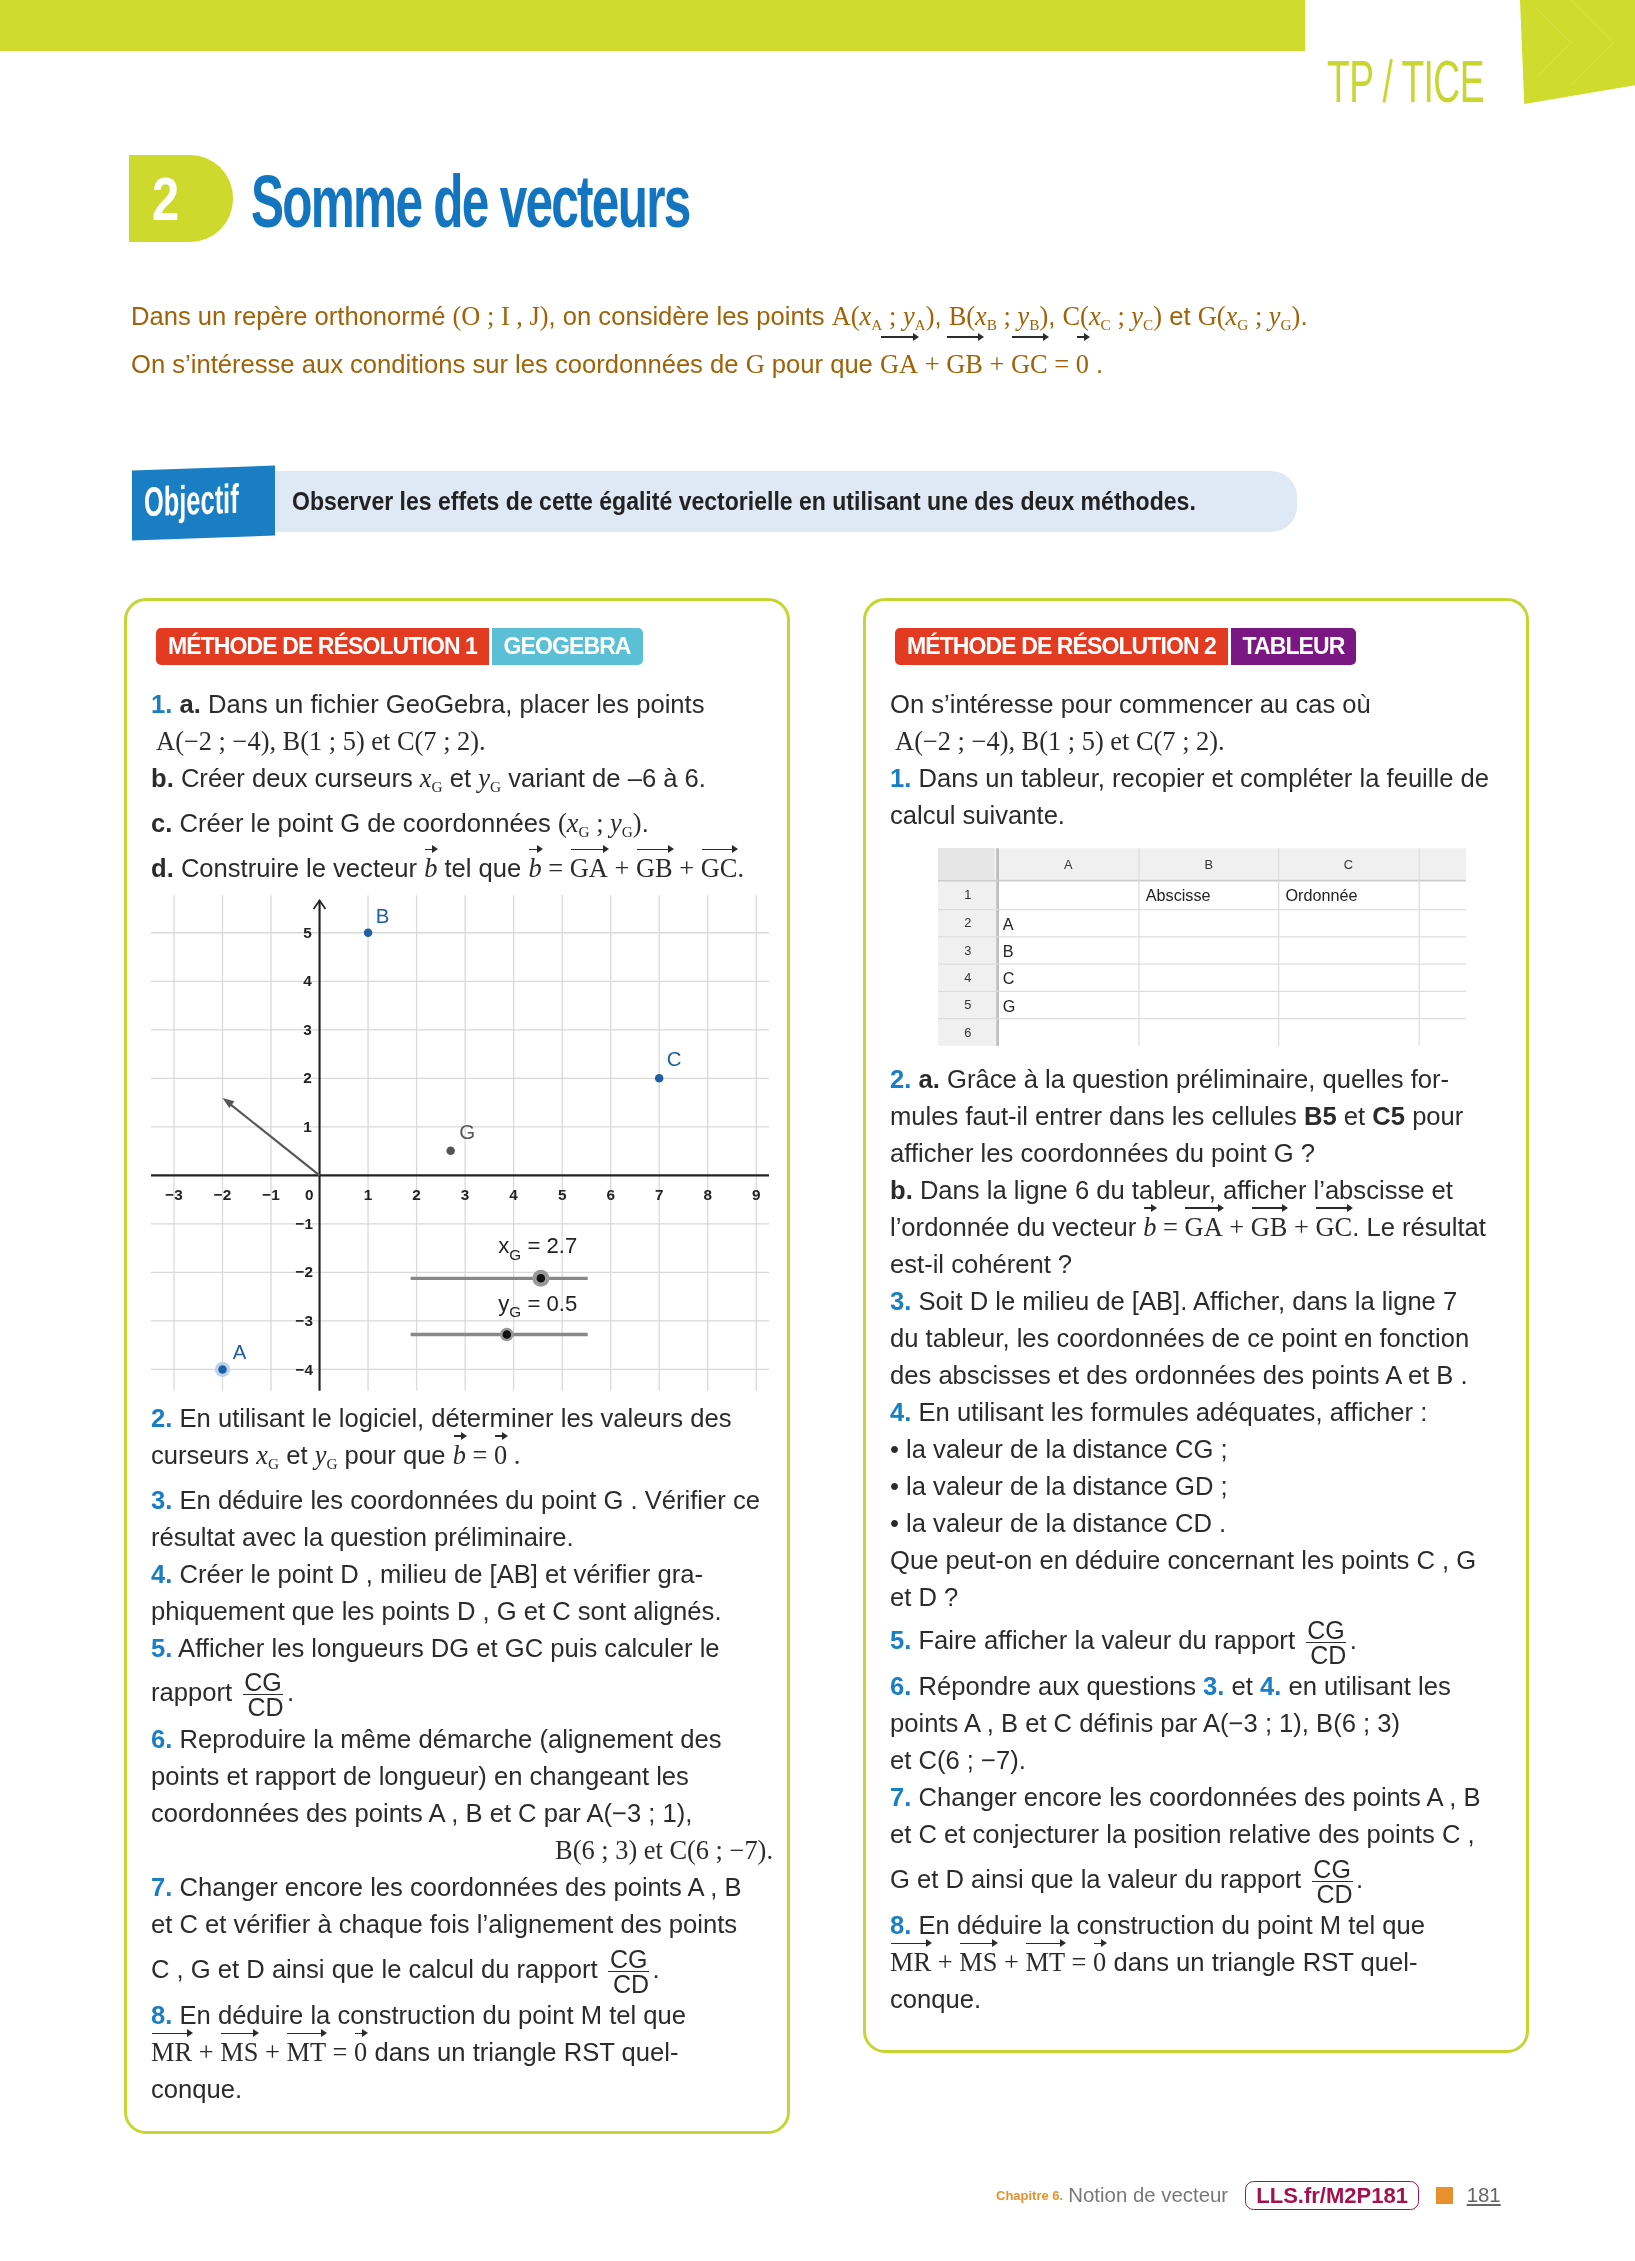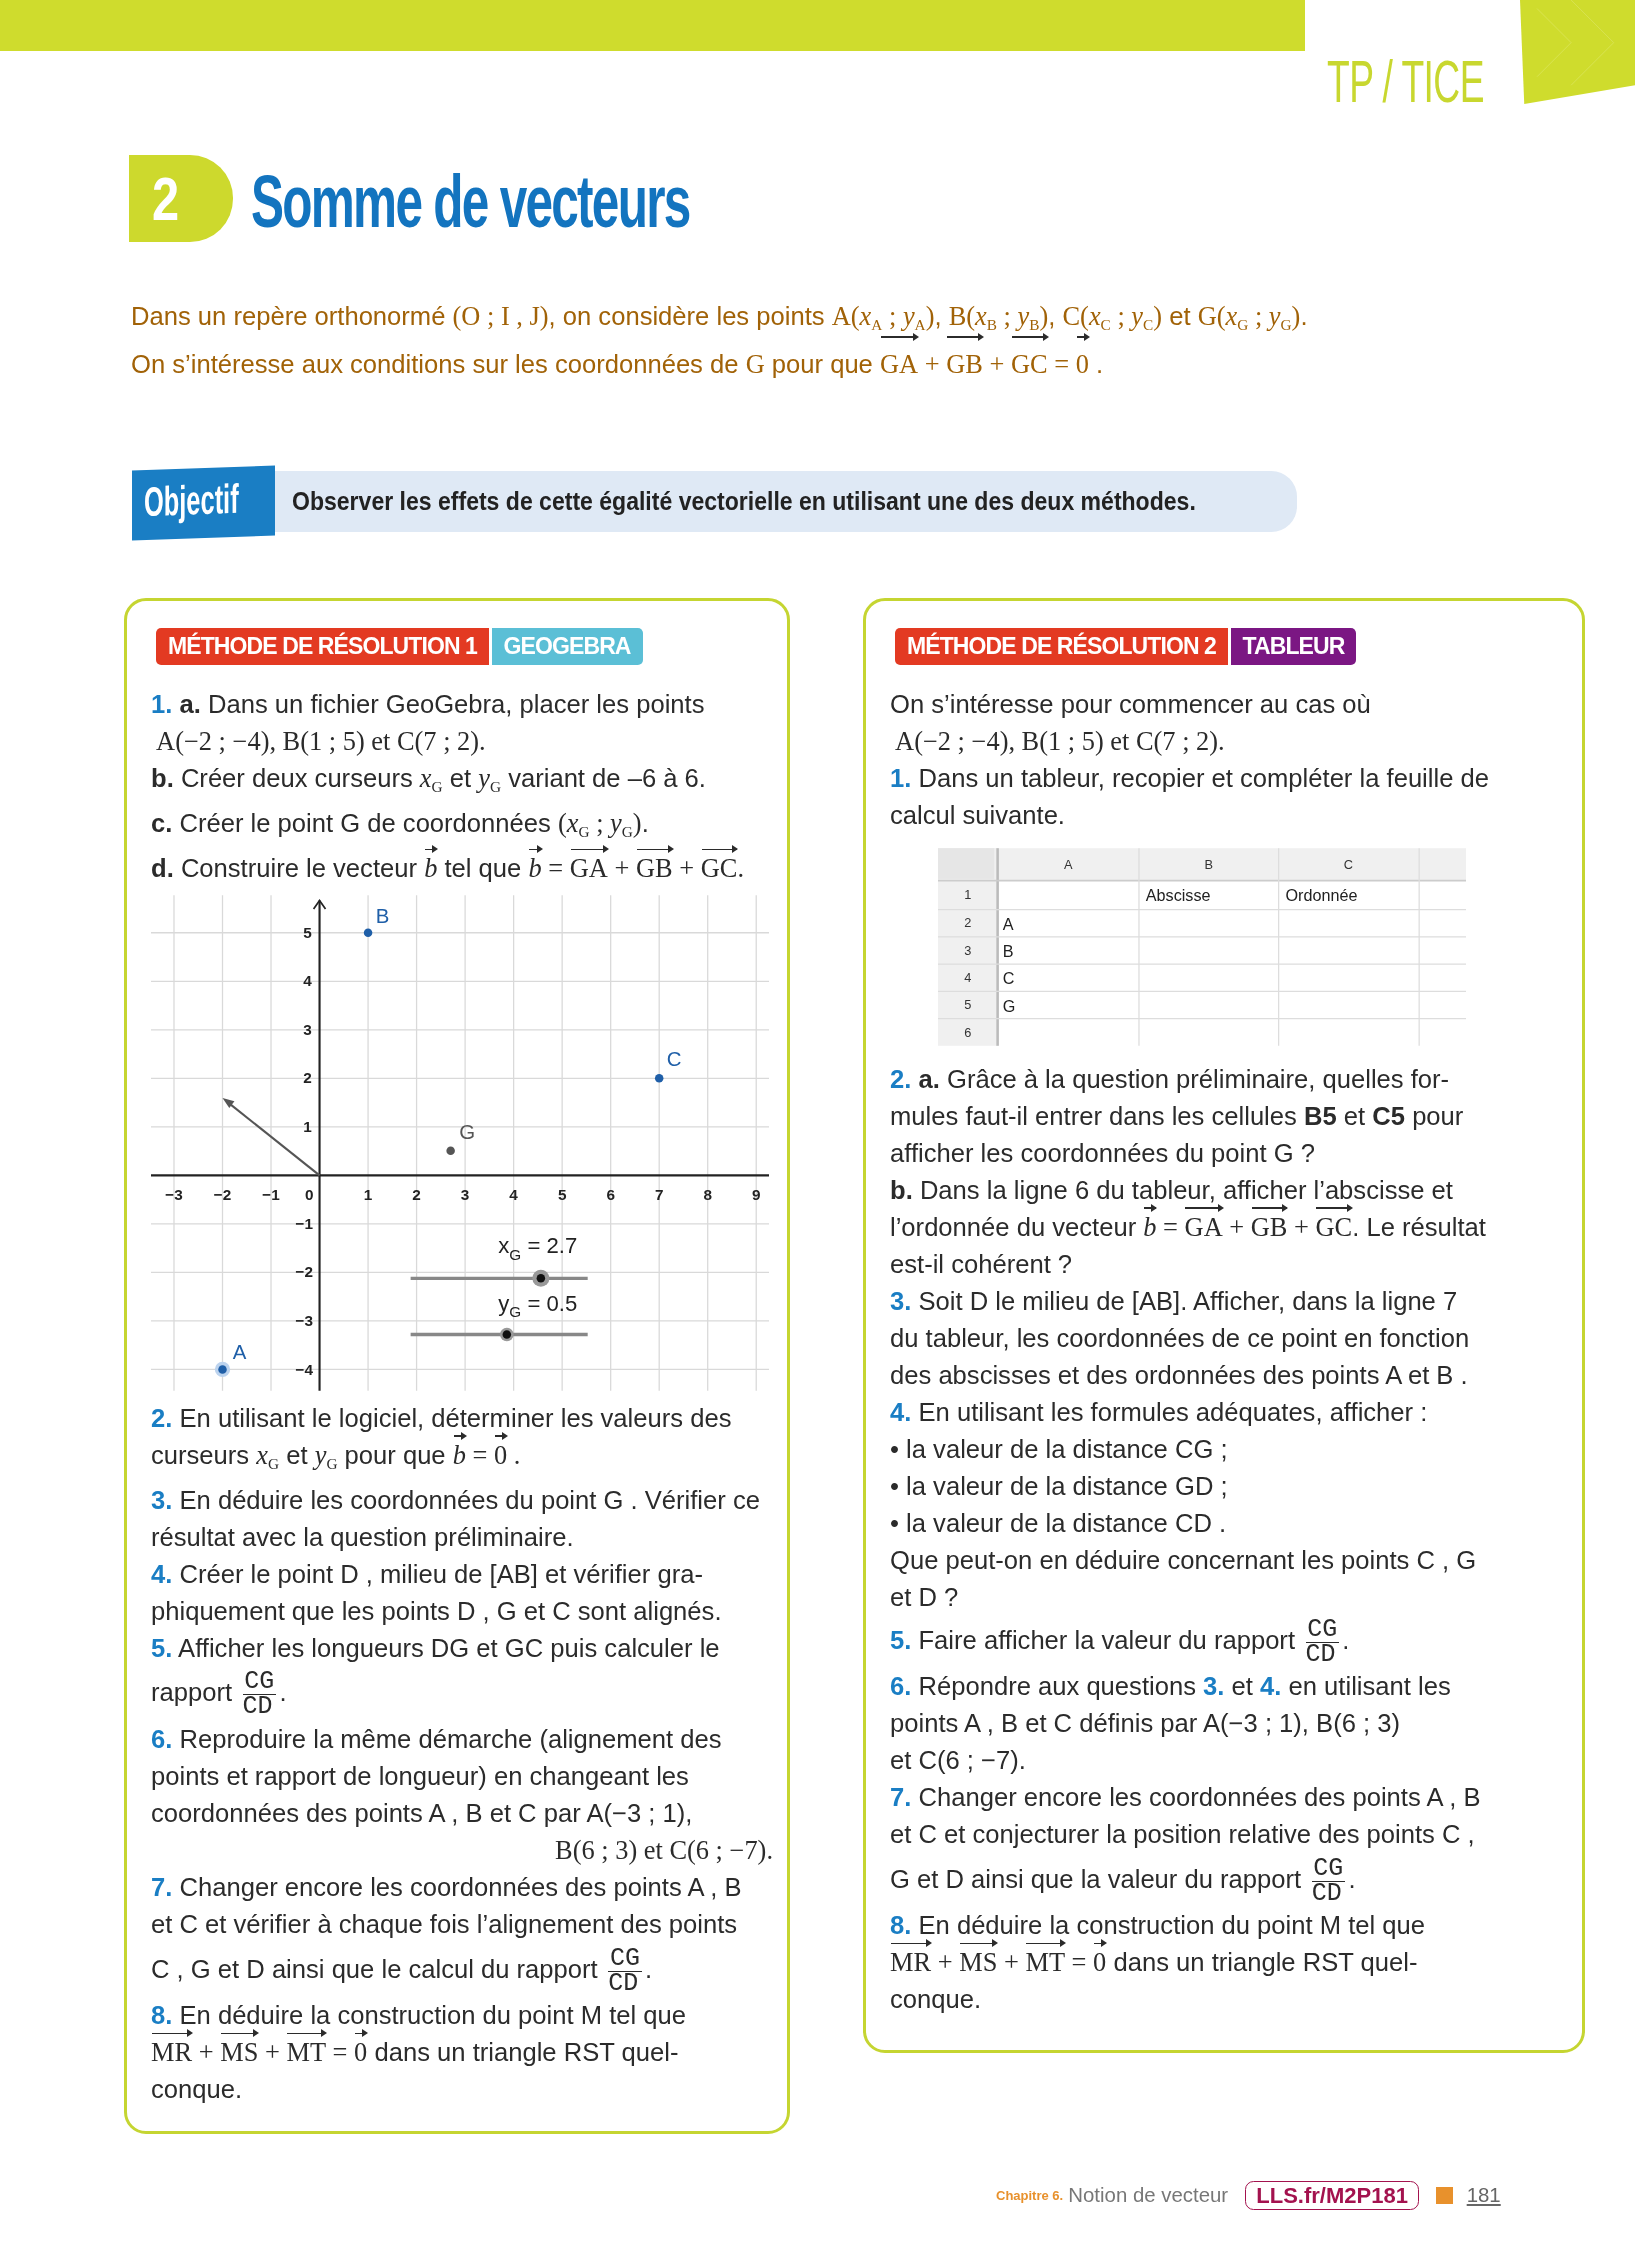--- a/index.html
+++ b/index.html
@@ -21,30 +21,30 @@
   .vec::before { content: ""; position: absolute; left: 0.9px; right: 0.9px; top: -1.7px; height: 1.7px; background: #2b2b2b; }
   .vec::after { content: ""; position: absolute; right: -0.9px; top: -5.1px; border-left: 6.8px solid #2b2b2b; border-top: 4.3px solid transparent; border-bottom: 4.3px solid transparent; }
   .bold { font-weight: bold; }
   .objectif { position: absolute; left: 132px; top: 471px; width: 1165px; height: 61px; }
   .obj-bg { position: absolute; left: 17px; top: 0; width: 1148px; height: 61px; background: #dfe9f5; border-radius: 0 25.6px 25.6px 0; }
   .obj-tag { position: absolute; left: 0; top: -3.4px; width: 143px; height: 70px; background: #1a7ec4; transform: skewY(-2deg); }
   .obj-tag-label { position: absolute; left: 12px; top: 8.5px; color: #fff; font-weight: bold; font-size: 41px; transform: scaleX(0.62); transform-origin: left top; white-space: nowrap; }
   .obj-text { position: absolute; left: 160px; top: 16px; font-weight: bold; font-size: 25.6px; color: #222; white-space: nowrap; transform: scaleX(0.9); transform-origin: left top; }
   .panel { position: absolute; border: 3.4px solid #c5d531; border-radius: 22px; background: #fff; }
   .panel.left { left: 124px; top: 598px; width: 666px; height: 1536px; }
-  .panel.right { left: 863px; top: 598px; width: 722px; height: 1455px; }
+  .panel.right { left: 863px; top: 598px; width: 666px; height: 1455px; }
   .method { position: absolute; left: 29px; top: 27px; height: 37px; display: flex; }
   .method-main { background: #e33a22; color: #fff; font-weight: bold; font-size: 23px; padding: 0 12px; line-height: 37px; border-radius: 5.1px 0 0 5.1px; white-space: nowrap; letter-spacing: -0.9px; }
   .method-tool { color: #fff; font-weight: bold; font-size: 23px; padding: 0 12px; line-height: 37px; border-radius: 0 5.1px 5.1px 0; margin-left: 2.6px; white-space: nowrap; letter-spacing: -0.9px; }
   .method-tool.geo { background: #5bbfd6; }
   .method-tool.tab { background: #7b1783; }
   .ptext { position: absolute; left: 24px; width: 622px; font-size: 25.6px; line-height: 37px; color: #2b2b2b; }
   .ptext p { white-space: nowrap; }
   .num { color: #1a7ec4; font-weight: bold; }
-  .frac { display: inline-flex; flex-direction: column; align-items: flex-start; vertical-align: middle; font-family: Liberation Mono, monospace; font-size: 25px; line-height: 24px; margin: 0 3.4px; }
+  .frac { display: inline-flex; flex-direction: column; align-items: flex-end; vertical-align: middle; font-family: Liberation Sans, sans-serif; font-size: 25px; line-height: 24px; margin: 0 3.4px; }
   .frac .n { border-bottom: 1.7px solid #2b2b2b; padding: 0 1.7px; }
   .graph { position: absolute; left: 24px; top: 294px; width: 618px; height: 496px; }
   .sheet { position: absolute; left: 72px; top: 247px; width: 528px; height: 198px; }
   .footer { position: absolute; top: 2178px; left: 996px; height: 34px; display: flex; align-items: center; white-space: nowrap; }
   .footer-chapter { color: #e8912c; font-weight: bold; font-size: 13px; }
   .footer-title { color: #777; font-size: 20.4px; margin-left: 5.1px; }
   .footer-link { border: 1.7px solid #a3124e; color: #a3124e; font-weight: bold; font-size: 22px; border-radius: 8.5px; padding: 0 10.2px; margin-left: 17px; line-height: 27px; }
   .footer-square { width: 17px; height: 17px; background: #e8912c; margin-left: 17px; }
   .footer-page { color: #666; font-size: 20.4px; margin-left: 13.6px; text-decoration: underline; }
 </style>

